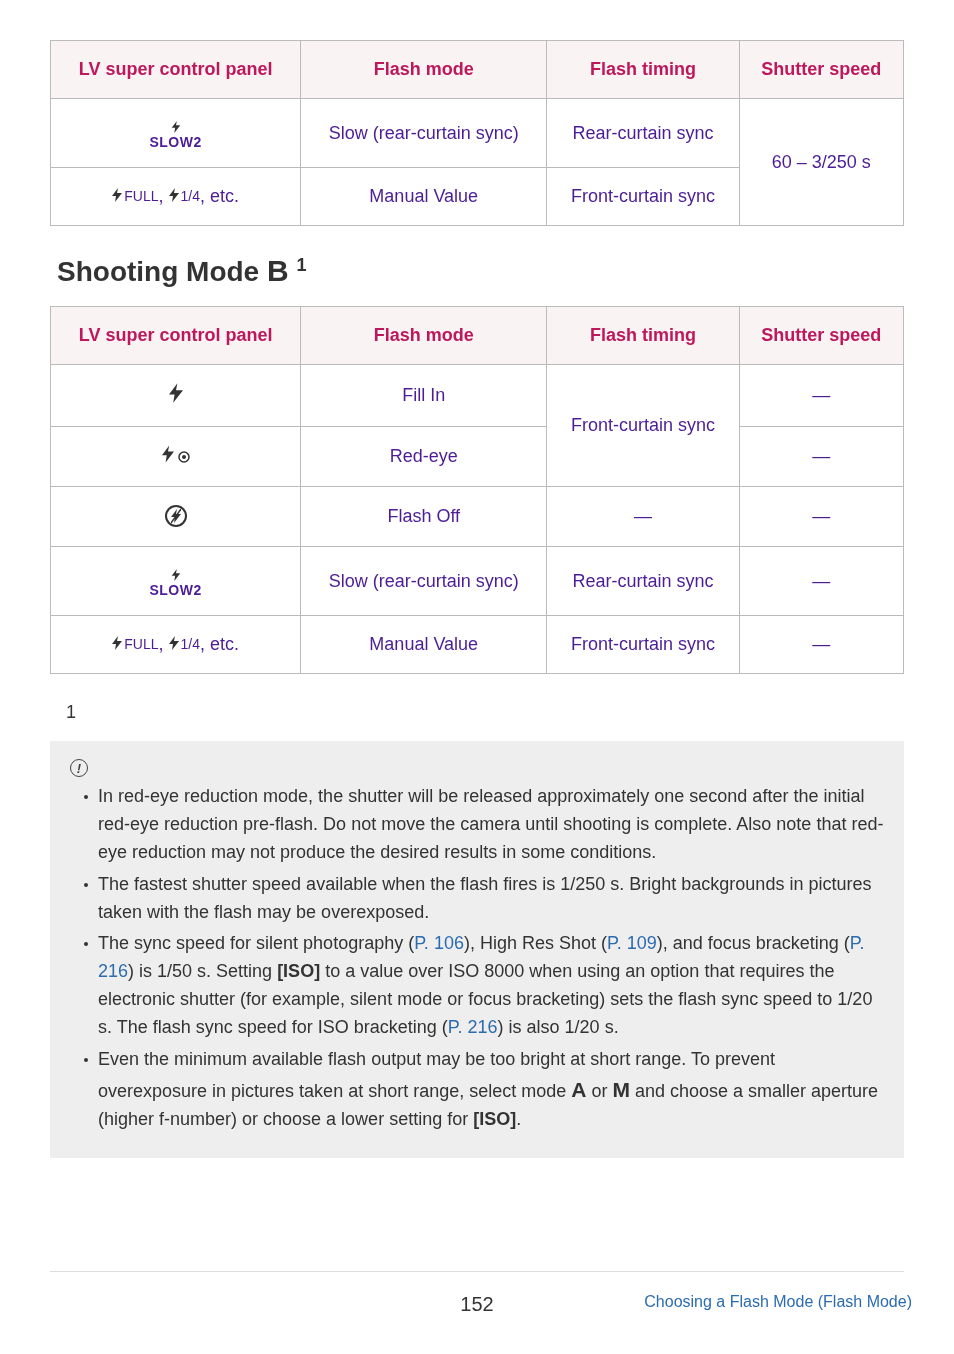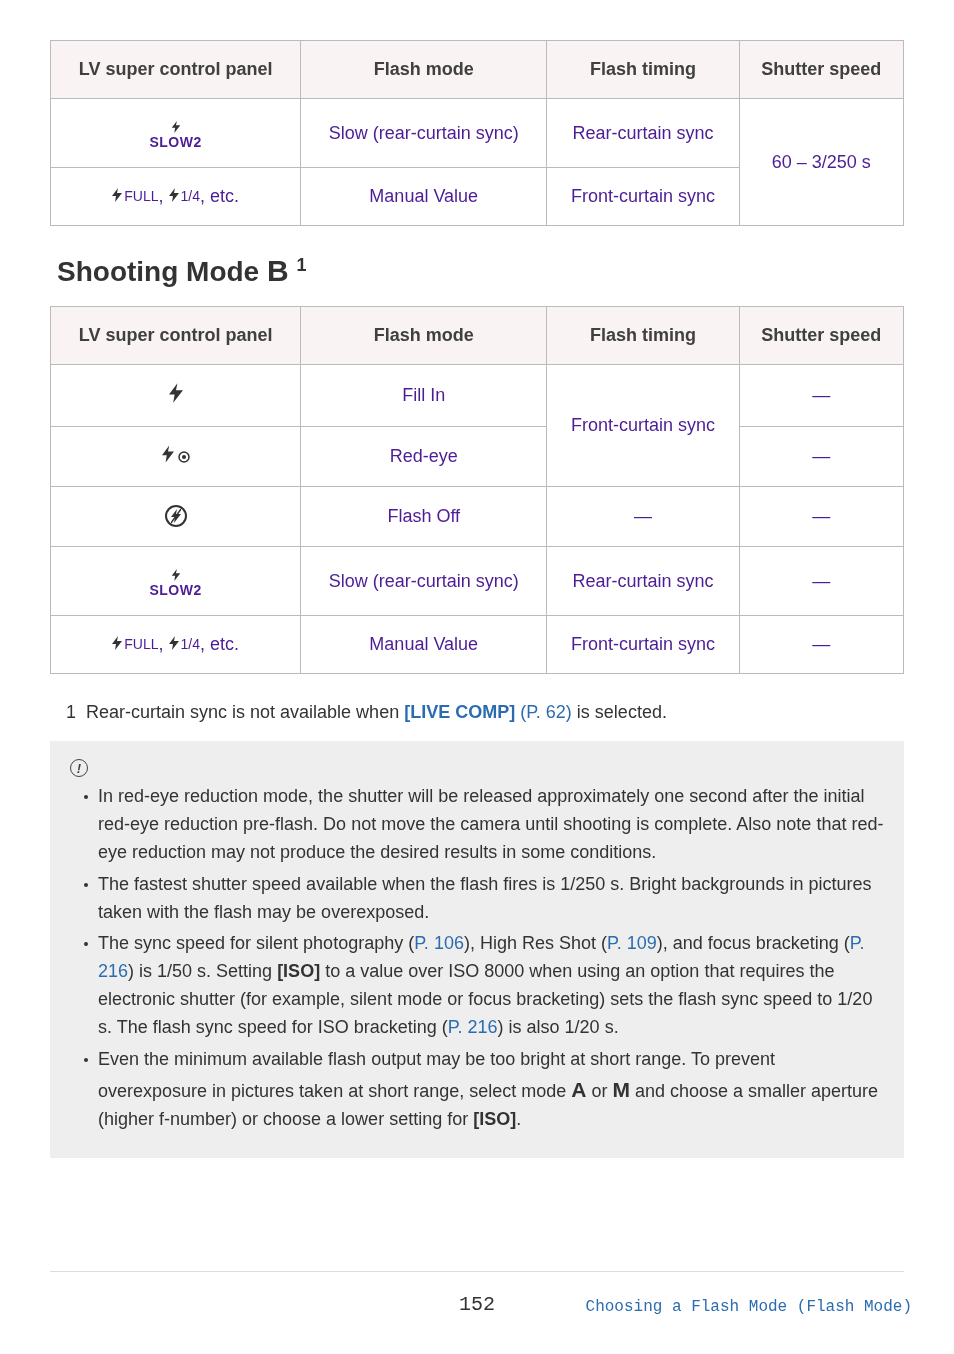--- a/index.html
+++ b/index.html
@@ -12,21 +12,21 @@
     position: relative;
     padding: 40px 50px 0 50px;
   }
   table {
     width: 100%;
     border-collapse: collapse;
     margin-bottom: 28px;
   }
   th {
     background: #f9f3f3;
-    color: #404040;
+    color: #be185d;
     font-weight: 600;
     padding: 18px 10px;
     border: 1px solid #bbb;
     text-align: center;
     font-size: 18px;
   }
   td {
     border: 1px solid #bbb;
     padding: 18px 10px;
     text-align: center;
@@ -76,22 +76,21 @@
     border-radius: 50%;
   }
   .bold { font-weight: 700; }
   .footer {
     position: absolute;
     bottom: 38px;
     left: 0;
     width: 100%;
     display: flex;
     justify-content: center;
-    align-items: flex-end;
-    font-family: Liberation Mono, monospace;
+    align-items: flex-start;
   }
   .footer-divider {
     position: absolute;
     bottom: 82px;
     left: 50px;
     right: 50px;
     border-top: 1px solid #ddd;
   }
   .page-num { font-size: 20px; color: #333; }
   .footer-link {
@@ -274,23 +273,20 @@
       <td>Manual Value</td>
       <td>Front-curtain sync</td>
       <td>—</td>
     </tr>
   </tbody>
 </table>
 
 <div class="footnotes">
   <div class="row">
     <span class="num">1</span>
-    <span>
-      <span>Rear-curtain sync is not available when </span><span class="link bold">[LIVE COMP]</span><span class="link"> (P. 62)</span><span> is selected.</span>
-    </span>
   </div>
 </div>
 
 <div class="cautions">
   <div class="cautions-title">
     <span class="info-icon">!</span>
   </div>
   <ul>
     <li>In red-eye reduction mode, the shutter will be released approximately one second after the initial red-eye reduction pre-flash. Do not move the camera until shooting is complete. Also note that red-eye reduction may not produce the desired results in some conditions.</li>
     <li>The fastest shutter speed available when the flash fires is 1/250 s. Bright backgrounds in pictures taken with the flash may be overexposed.</li>

